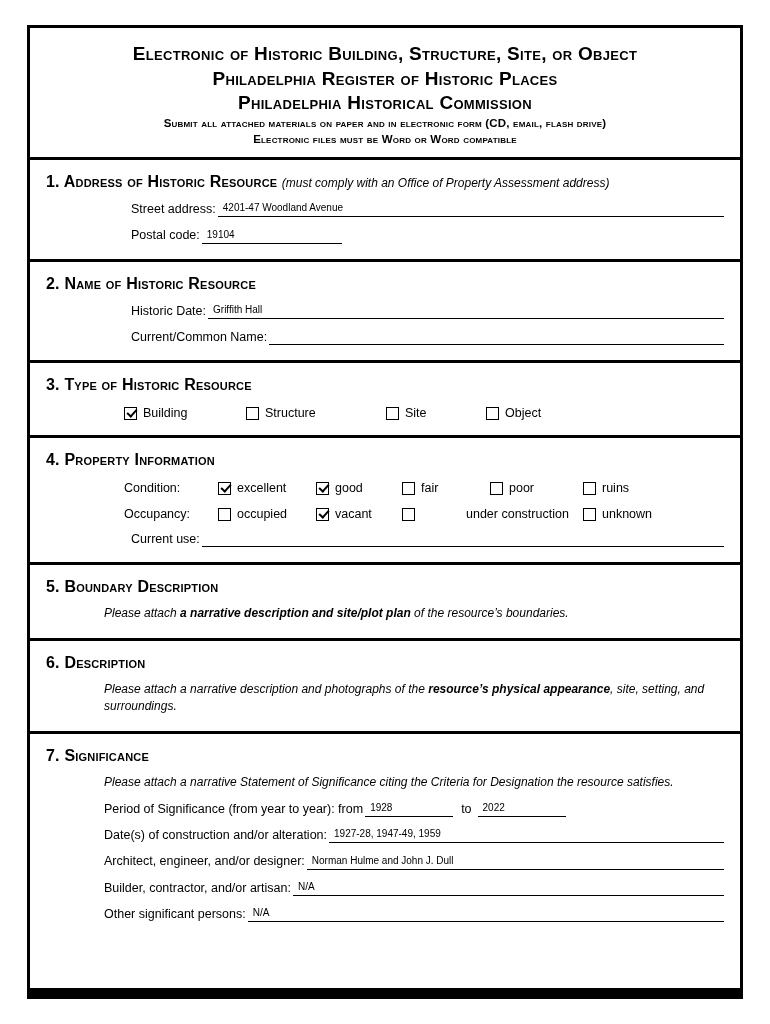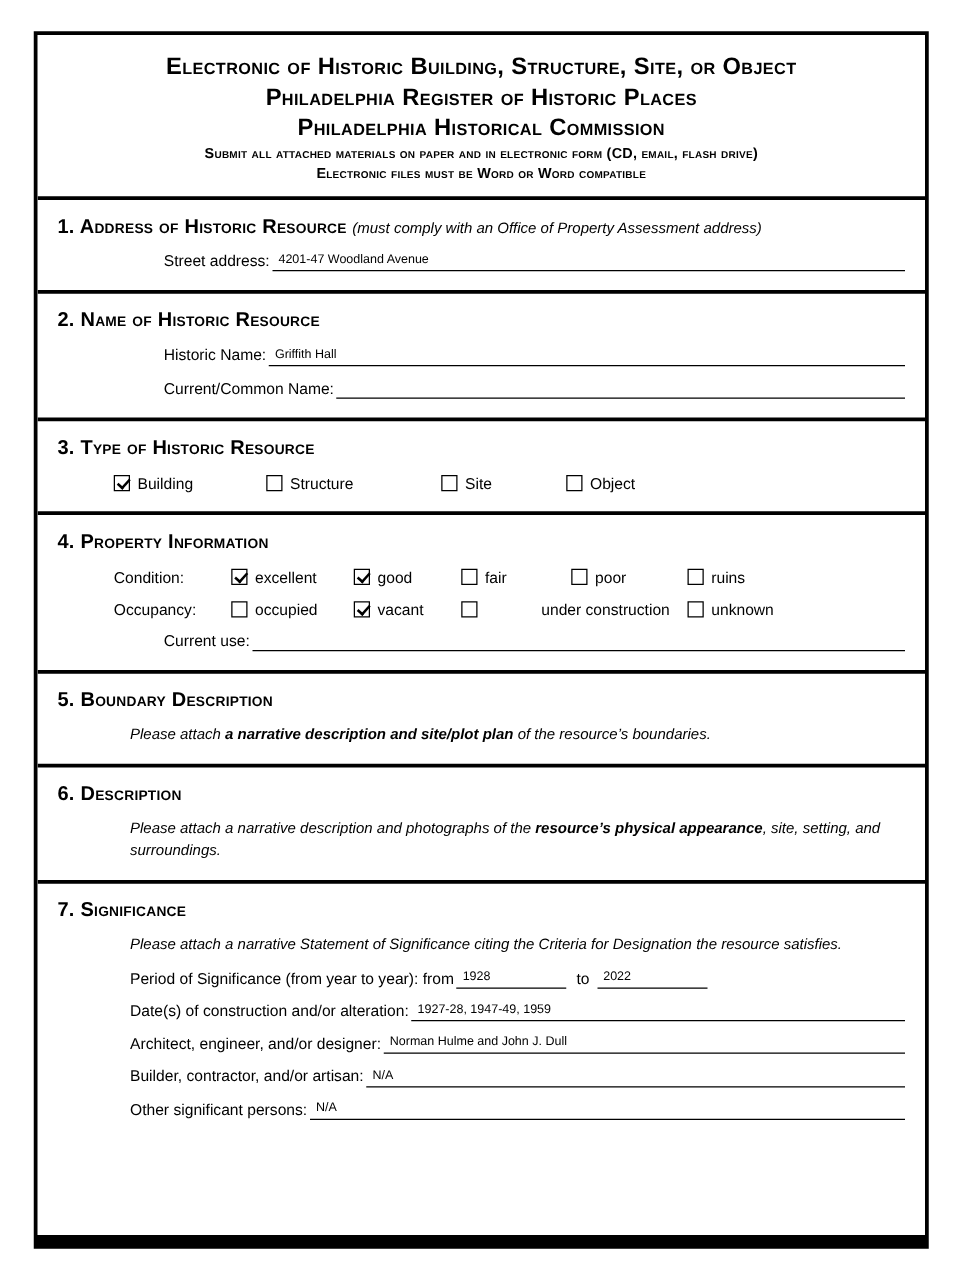--- a/index.html
+++ b/index.html
@@ -63,21 +63,21 @@
     white-space:nowrap;
   }
   .fill.short { flex:0 0 auto; width:140px; }
   .fill.year  { flex:0 0 auto; width:88px; }
   .indent2 { margin-left:58px; }
   .to-word { padding:0 6px 0 8px; white-space:nowrap; }
 
   
   .cb-row {
     display:flex; align-items:center;
-    margin:12px 0 0 45px;
+    margin:12px 0 0 78px;
     font-size:12.5px;
   }
   .cb-row .row-label { flex:0 0 94px; }
   .cb-item { display:flex; align-items:center; }
   .cb-item .cb-label { padding-left:6px; }
   .checkbox {
     width:13px; height:13px;
     border:1.5px solid #000;
     display:inline-block; position:relative;
     flex:none; background:#fff;
@@ -121,28 +121,32 @@
 
     <section>
       <div>
         <span class="sec-heading">1. Address of Historic Resource</span>
         <span class="sec-heading-note">(must comply with an Office of Property Assessment address)</span>
       </div>
       <div class="field-row">
         <span class="label">Street address:</span>
         <span class="fill">4201-47 Woodland Avenue</span>
       </div>
+      <div class="field-row">
+        <span class="label">Postal code:</span>
+        <span class="fill short">19104</span>
+      </div>
     </section>
 
     <div class="divider"></div>
 
     <section>
       <div class="sec-heading">2. Name of Historic Resource</div>
       <div class="field-row">
-        <span class="label">Historic Name:</span>
+        <span class="label">Historic Date:</span>
         <span class="fill">Griffith Hall</span>
       </div>
       <div class="field-row">
         <span class="label">Current/Common Name:</span>
         <span class="fill"></span>
       </div>
     </section>
 
     <div class="divider"></div>
 

